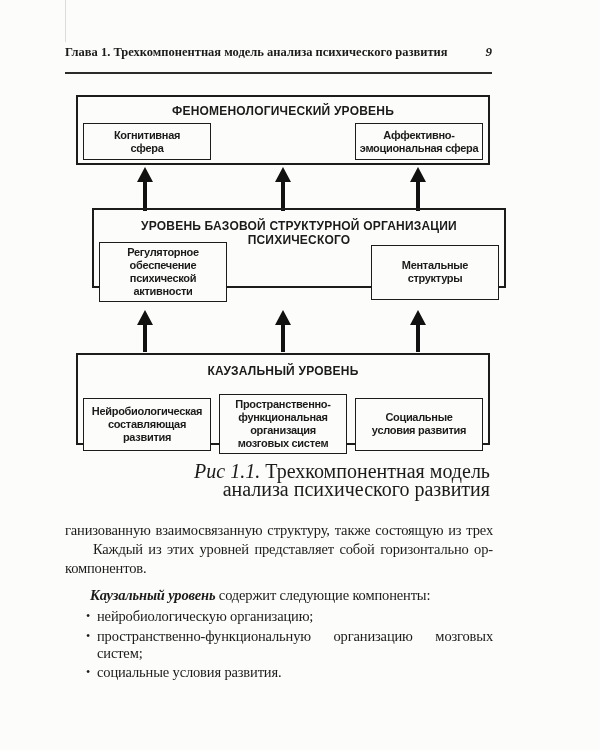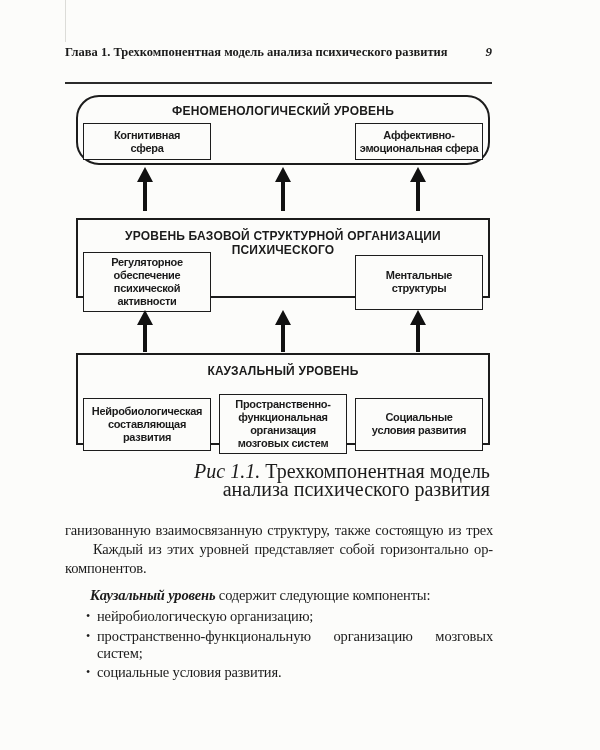--- a/index.html
+++ b/index.html
@@ -3,29 +3,29 @@
 <meta charset="utf-8">
 <style>
   html,body{margin:0;padding:0;}
   .page{position:relative;width:600px;height:750px;background:#fcfcfa;overflow:hidden;
         color:#1b1b1b;font-family:"Liberation Serif",serif;}
   .scan-artifact{position:absolute;left:65px;top:0;width:1px;height:42px;background:#dcdcd8;}
 
   
   .header{position:absolute;top:44px;left:65px;width:427px;display:flex;
           justify-content:space-between;align-items:flex-end;
-          border-bottom:2px solid #2b2b2b;padding-bottom:22px;text-align:right;}
+          border-bottom:2px solid #2b2b2b;padding-bottom:12px;text-align:right;}
   .header .title{font-size:12.5px;font-weight:bold;}
   .header .pagenum{font-size:13px;font-weight:bold;font-style:italic;}
 
   
   .level{position:absolute;left:76px;width:414px;border:2px solid #1c1c1c;
          box-sizing:border-box;font-family:"Liberation Sans",sans-serif;}
-  .level1{top:95px;height:70px;border-radius:23px;}
-  .level2{top:218px;height:80px;}
+  .level1{top:95px;height:70px;}
+  .level2{top:208px;height:80px;margin-left:16px;}
   .level3{top:353px;height:92px;}
   .level-title{text-align:center;font-weight:700;font-size:12px;line-height:14px;
                letter-spacing:.2px;margin-top:7px;}
   .level2 .level-title,.level3 .level-title{margin-top:9px;}
   .boxes{position:absolute;left:0;right:0;display:flex;justify-content:space-between;
          align-items:center;padding:0 5px;}
   .level1 .boxes{top:26px;}
   .level2 .boxes{top:32px;}
   .level3 .boxes{top:39px;}
   .dbox{width:128px;box-sizing:border-box;border:1.5px solid #1c1c1c;

